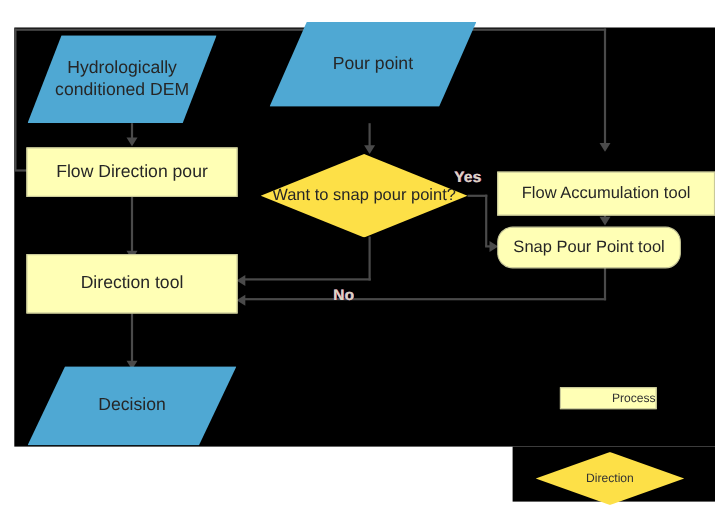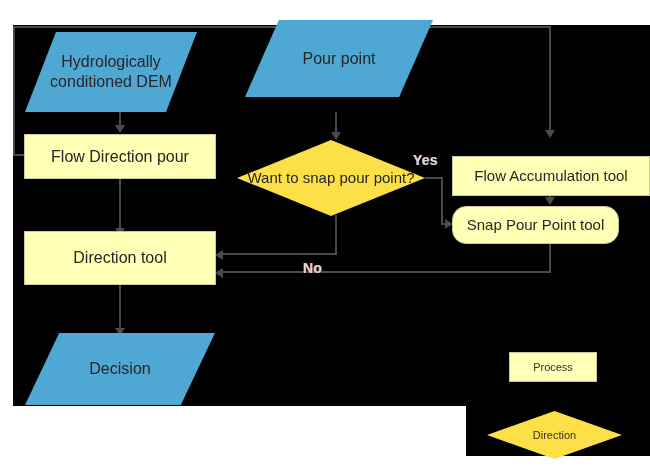--- a/index.html
+++ b/index.html
@@ -166,21 +166,21 @@
   </div>
 
   <div class="node data" style="left:25px; top:333px; width:190px; height:72px; font-size:16px;">
     <span class="lbl">Decision</span>
   </div>
 
   <div class="branch-label" style="left:413px; top:152px;">Yes</div>
   <div class="branch-label" style="left:303px; top:224px;margin-top:36px;">No</div>
 
 
-  <div class="legend-shape process" style="left:509px; top:352px; width:88px; height:30px; border:1px solid #c9c99a;">
+  <div class="legend-shape process" style="left:509px; top:352px; width:88px; height:20px; border:1px solid #c9c99a;justify-content:flex-end;">
     <span class="lbl">Process</span>
   </div>
 
   <div class="legend-shape decision" style="left:487px; top:411px; width:135px; height:48px;">
     <span class="lbl">Direction</span>
   </div>
 
 </div>
 
 </body></html>

